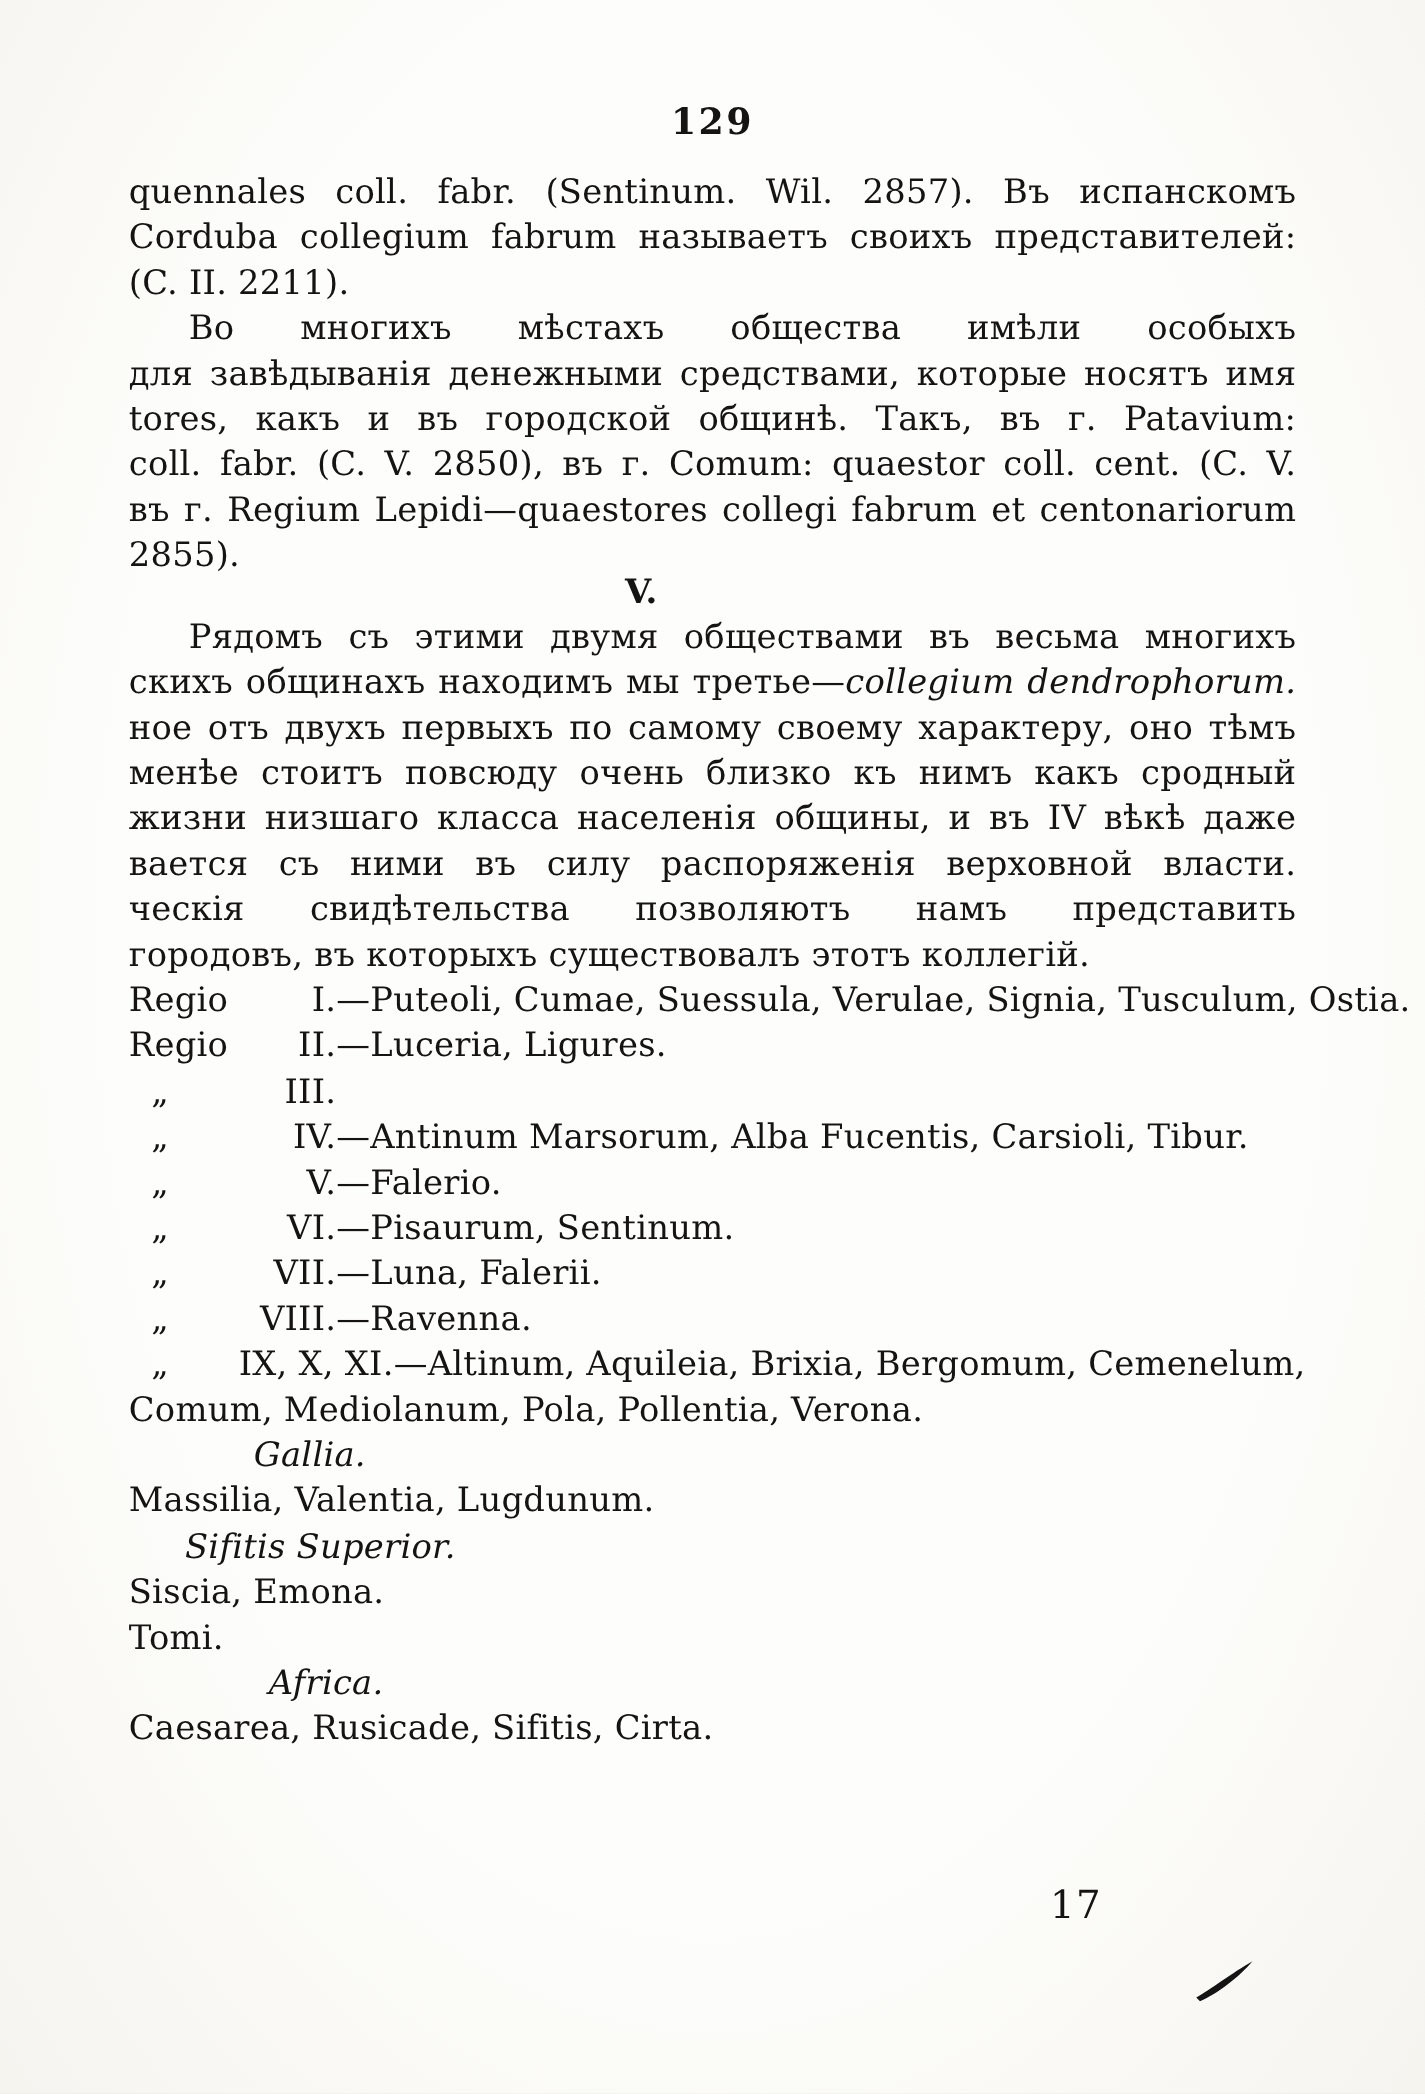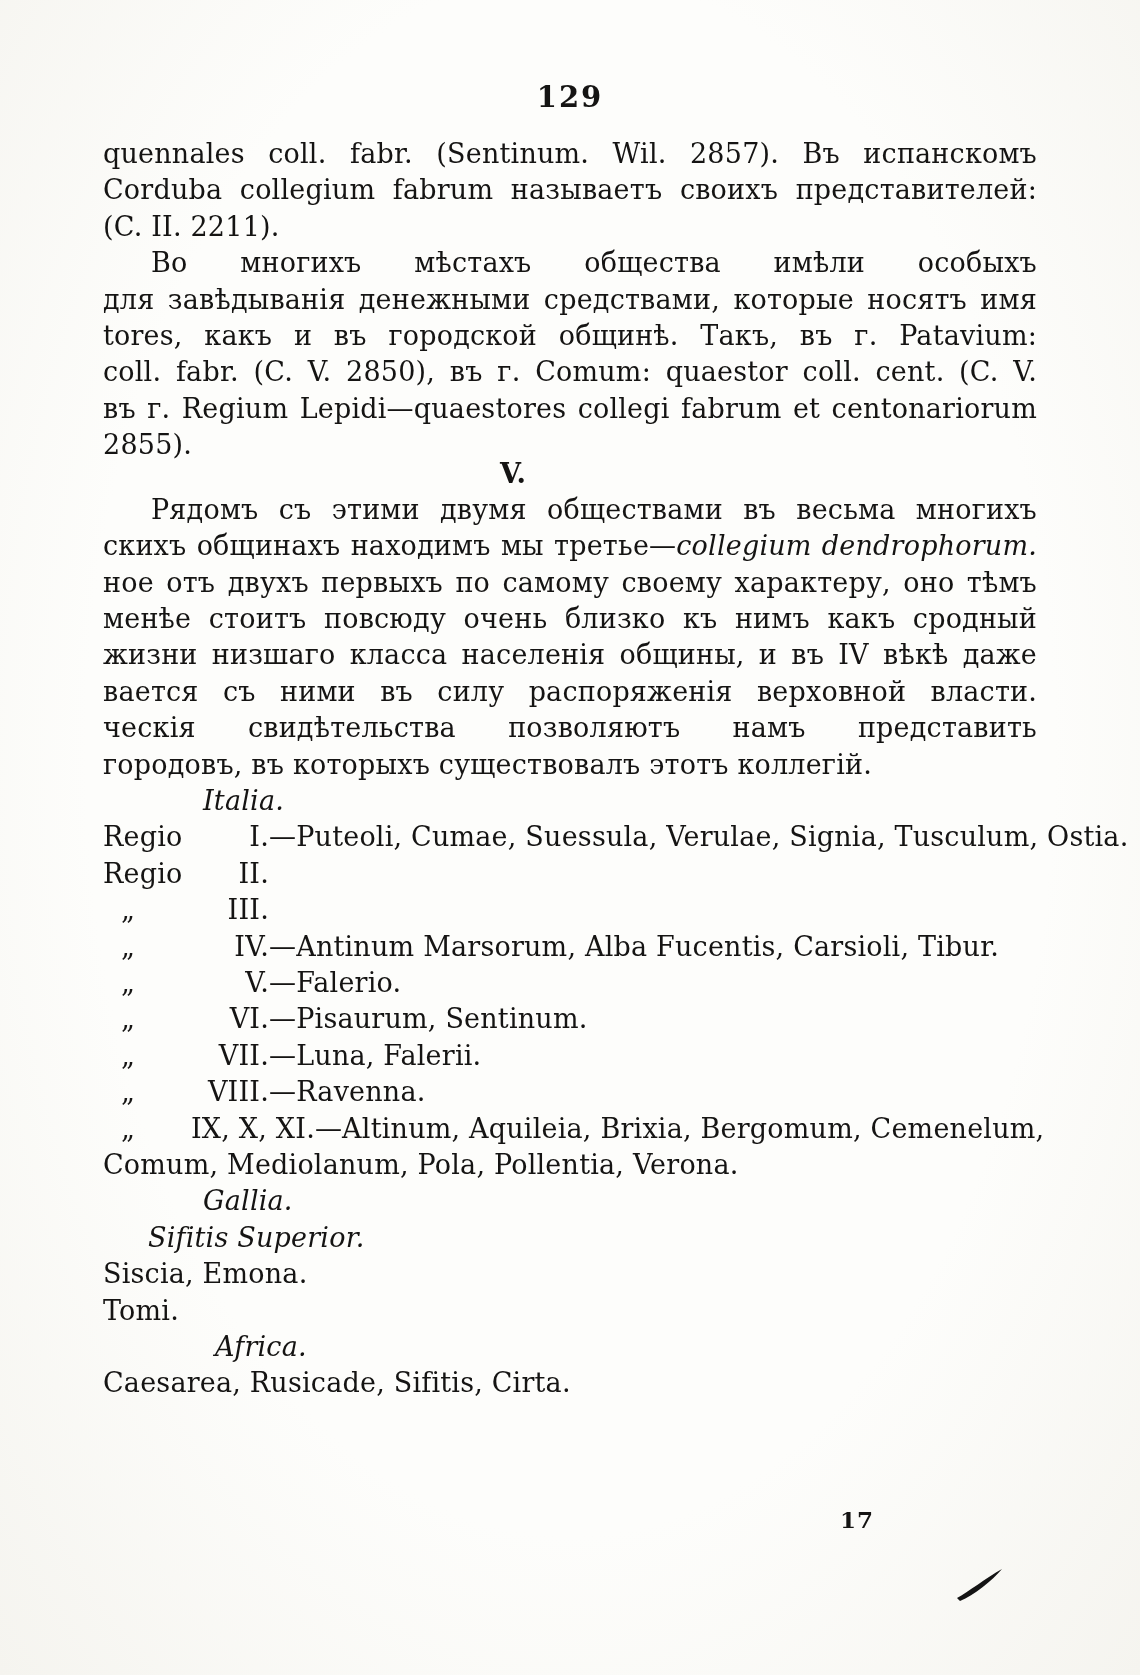--- a/index.html
+++ b/index.html
@@ -59,22 +59,22 @@
     line-height:36.4px;
   }
   .lmark{flex:0 0 auto;width:88px;box-sizing:border-box;}
   .lmark.ditto{padding-left:18px;}
   .lnum{flex:0 0 auto;min-width:78px;text-align:right;white-space:nowrap;}
   .lrest{flex:0 1 auto;white-space:nowrap;text-align:right;}
   .it{font-style:italic;}
   .footer-sig{
     position:absolute;
     left:840px;top:1506px;
-    font-size:23px;
-    font-weight:bold;
+    font-size:31px;
+    font-weight:normal;
     letter-spacing:1px;
   }
   .ink-mark{
     position:absolute;
     left:955px;top:1568px;
     width:50px;height:36px;
   }
 </style>
 </head>
 <body>
@@ -93,29 +93,29 @@
       <div class="line">2855).</div>
       <div class="heading-v">V.</div>
       <div class="line j ind">Рядомъ съ этими двумя обществами въ весьма многихъ город-</div>
       <div class="line j"><span>скихъ общинахъ находимъ мы третье—</span><span class="it">collegium dendrophorum.</span></div>
       <div class="line j">ное отъ двухъ первыхъ по самому своему характеру, оно тѣмъ не</div>
       <div class="line j">менѣе стоитъ повсюду очень близко къ нимъ какъ сродный фактъ въ</div>
       <div class="line j">жизни низшаго класса населенія общины, и въ IV вѣкѣ даже сли-</div>
       <div class="line j">вается съ ними въ силу распоряженія верховной власти. Эпиграфи-</div>
       <div class="line j">ческія свидѣтельства позволяютъ намъ представить слѣдующую таблицу</div>
       <div class="line">городовъ, въ которыхъ существовалъ этотъ коллегій.</div>
-      <div class="geo" style="padding-left: 100px;">Italia.</div>
       <div class="lrow">
         <span class="lmark">Regio</span>
         <span class="lnum">I.</span>
         <span class="lrest">—Puteoli, Cumae, Suessula, Verulae, Signia, Tusculum, Ostia.</span>
       </div>
       <div class="lrow">
         <span class="lmark">Regio</span>
         <span class="lnum">II.</span>
+        <span class="lrest">—Luceria, Ligures.</span>
       </div>
       <div class="lrow">
         <span class="lmark ditto">„</span>
         <span class="lnum">III.</span>
       </div>
       <div class="lrow">
         <span class="lmark ditto">„</span>
         <span class="lnum">IV.</span>
         <span class="lrest">—Antinum Marsorum, Alba Fucentis, Carsioli, Tibur.</span>
       </div>
@@ -139,20 +139,21 @@
         <span class="lnum">VIII.</span>
         <span class="lrest">—Ravenna.</span>
       </div>
       <div class="lrow">
         <span class="lmark ditto">„</span>
         <span class="lnum">IX, X, XI.</span>
         <span class="lrest">—Altinum, Aquileia, Brixia, Bergomum, Cemenelum,</span>
       </div>
       <div class="line wrap">Comum, Mediolanum, Pola, Pollentia, Verona.</div>
       <div class="geo" style="padding-left: 100px;">Gallia.</div>
+      <div class="line wrap">Massilia, Valentia, Lugdunum.</div>
       <div class="geo" style="padding-left: 45px;">Sifitis Superior.</div>
       <div class="line wrap">Siscia, Emona.</div>
       <div class="line wrap">Tomi.</div>
       <div class="geo" style="padding-left: 112px;">Africa.</div>
       <div class="line wrap">Caesarea, Rusicade, Sifitis, Cirta.</div>
     </div>
   <div class="footer-sig">17</div>
   <svg class="ink-mark" viewBox="0 0 50 36">
     <path d="M2,30 C13,24 31,10 47,1 C37,13 19,27 5,33 Z" fill="#141414"></path>
   </svg>

